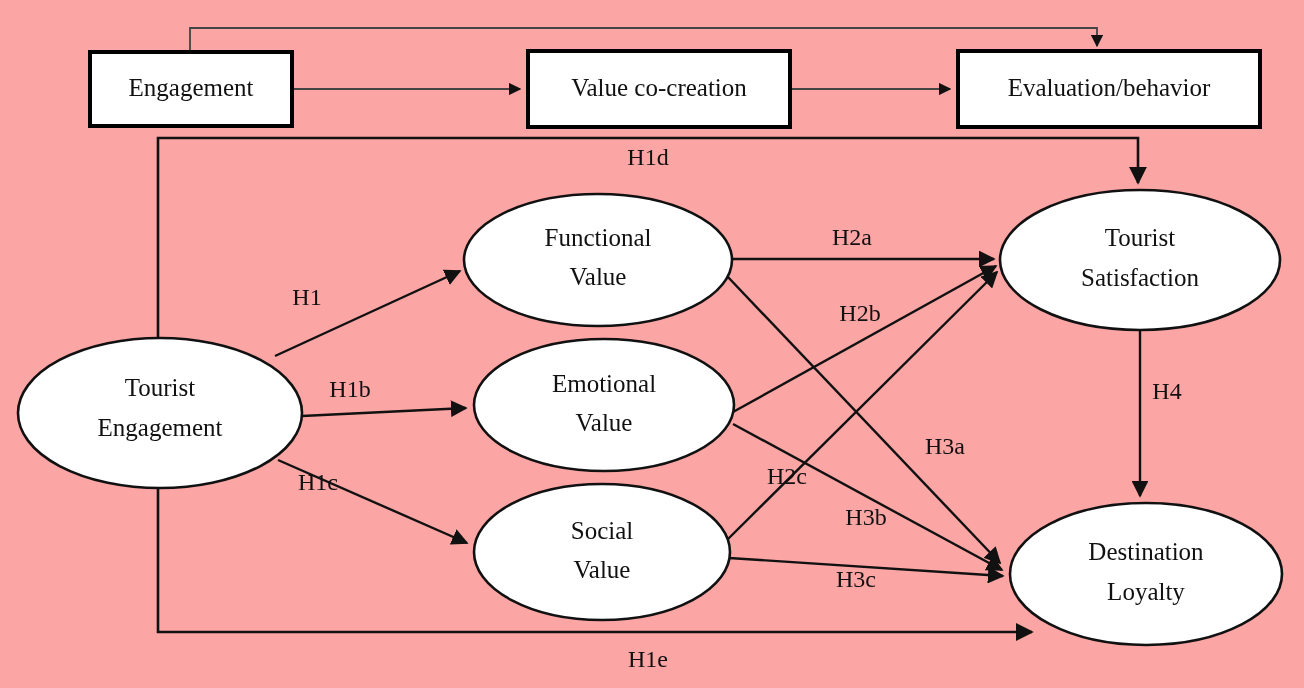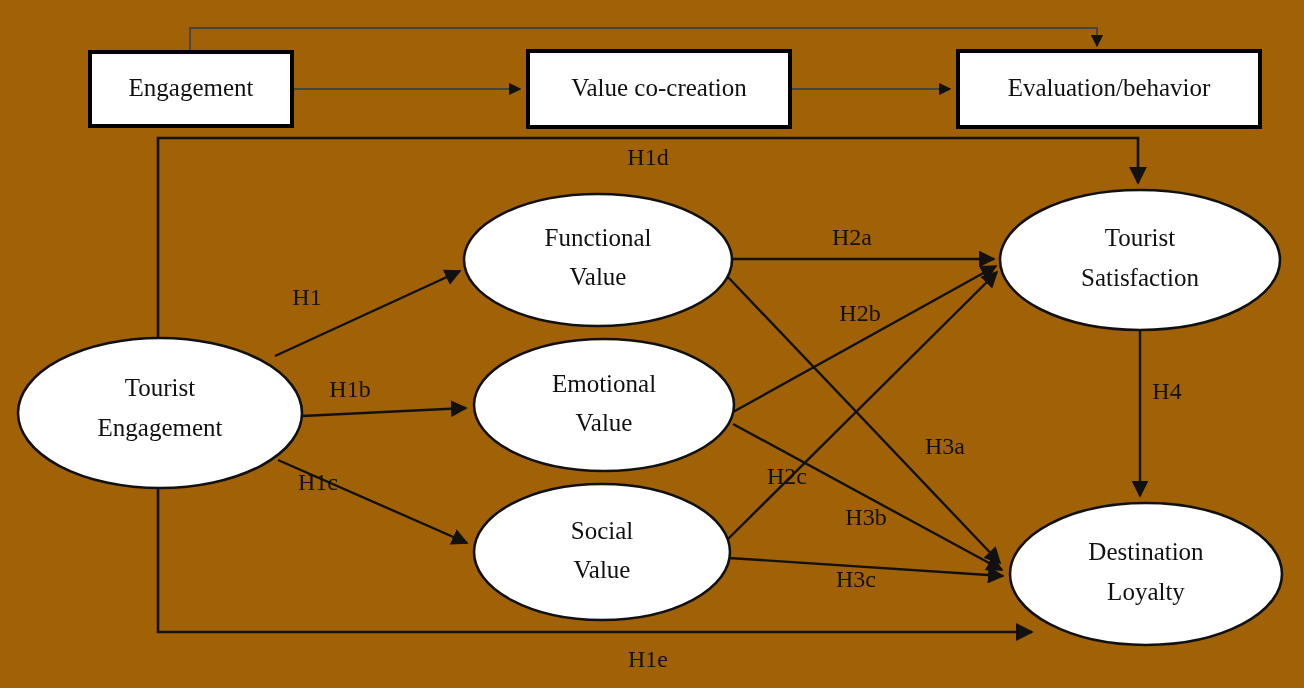--- a/index.html
+++ b/index.html
@@ -4,21 +4,21 @@
 <style>
   html, body {
     margin: 0;
     padding: 0;
     background: #ffffff;
   }
   #root {
     position: relative;
     width: 1304px;
     height: 688px;
-    background: #a16207;
+    background: #fca5a5;
     font-family: "Liberation Serif", "DejaVu Serif", serif;
     overflow: hidden;
   }
   svg#diagram {
     position: absolute;
     top: 0;
     left: 0;
     width: 1304px;
     height: 688px;
     display: block;

